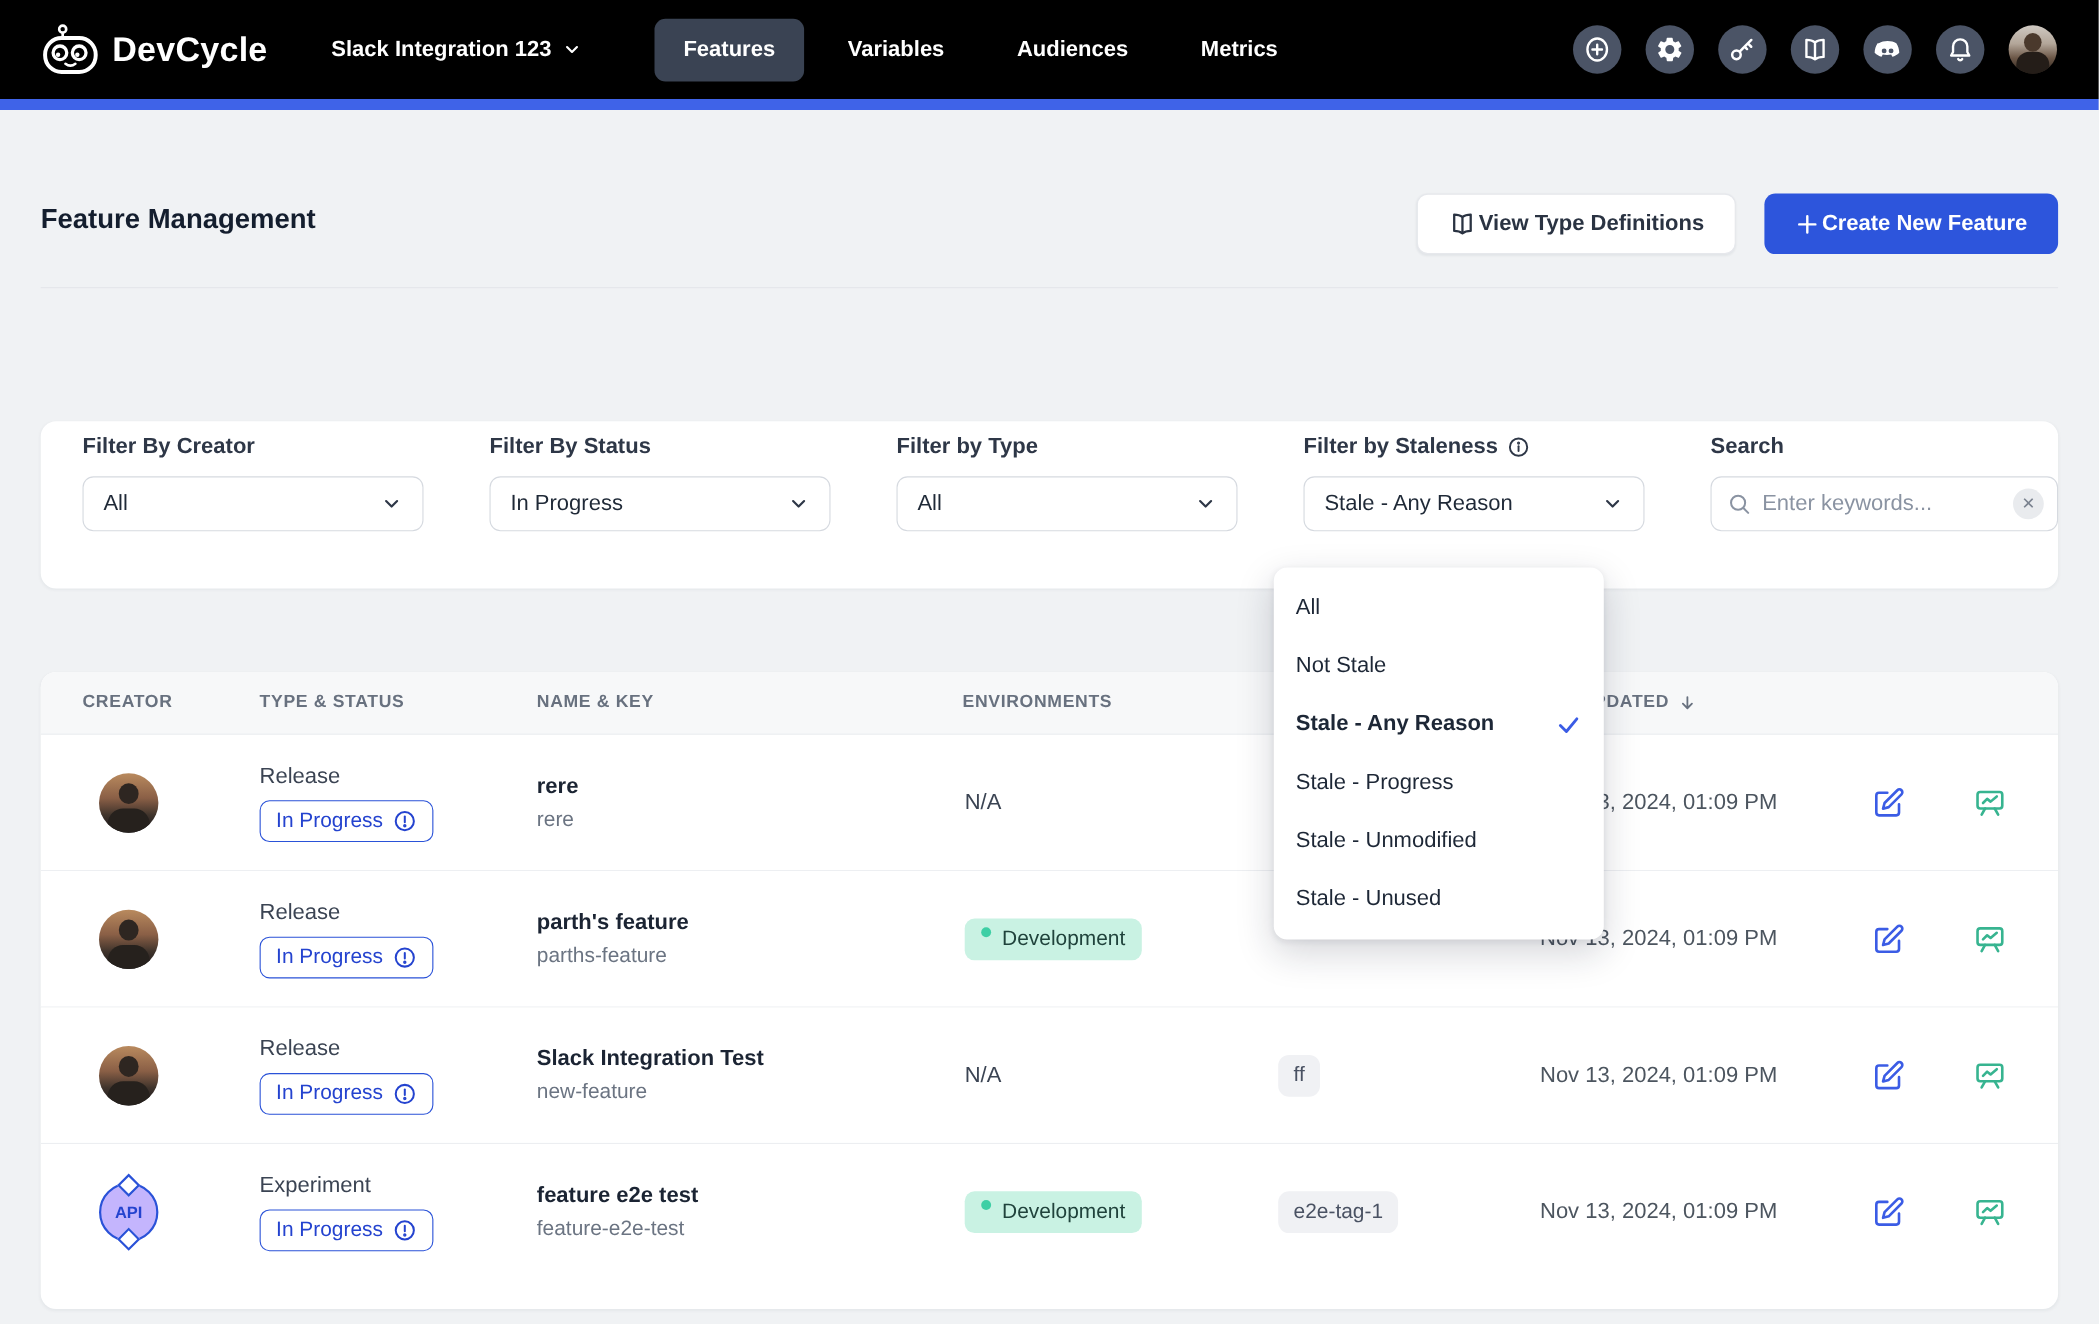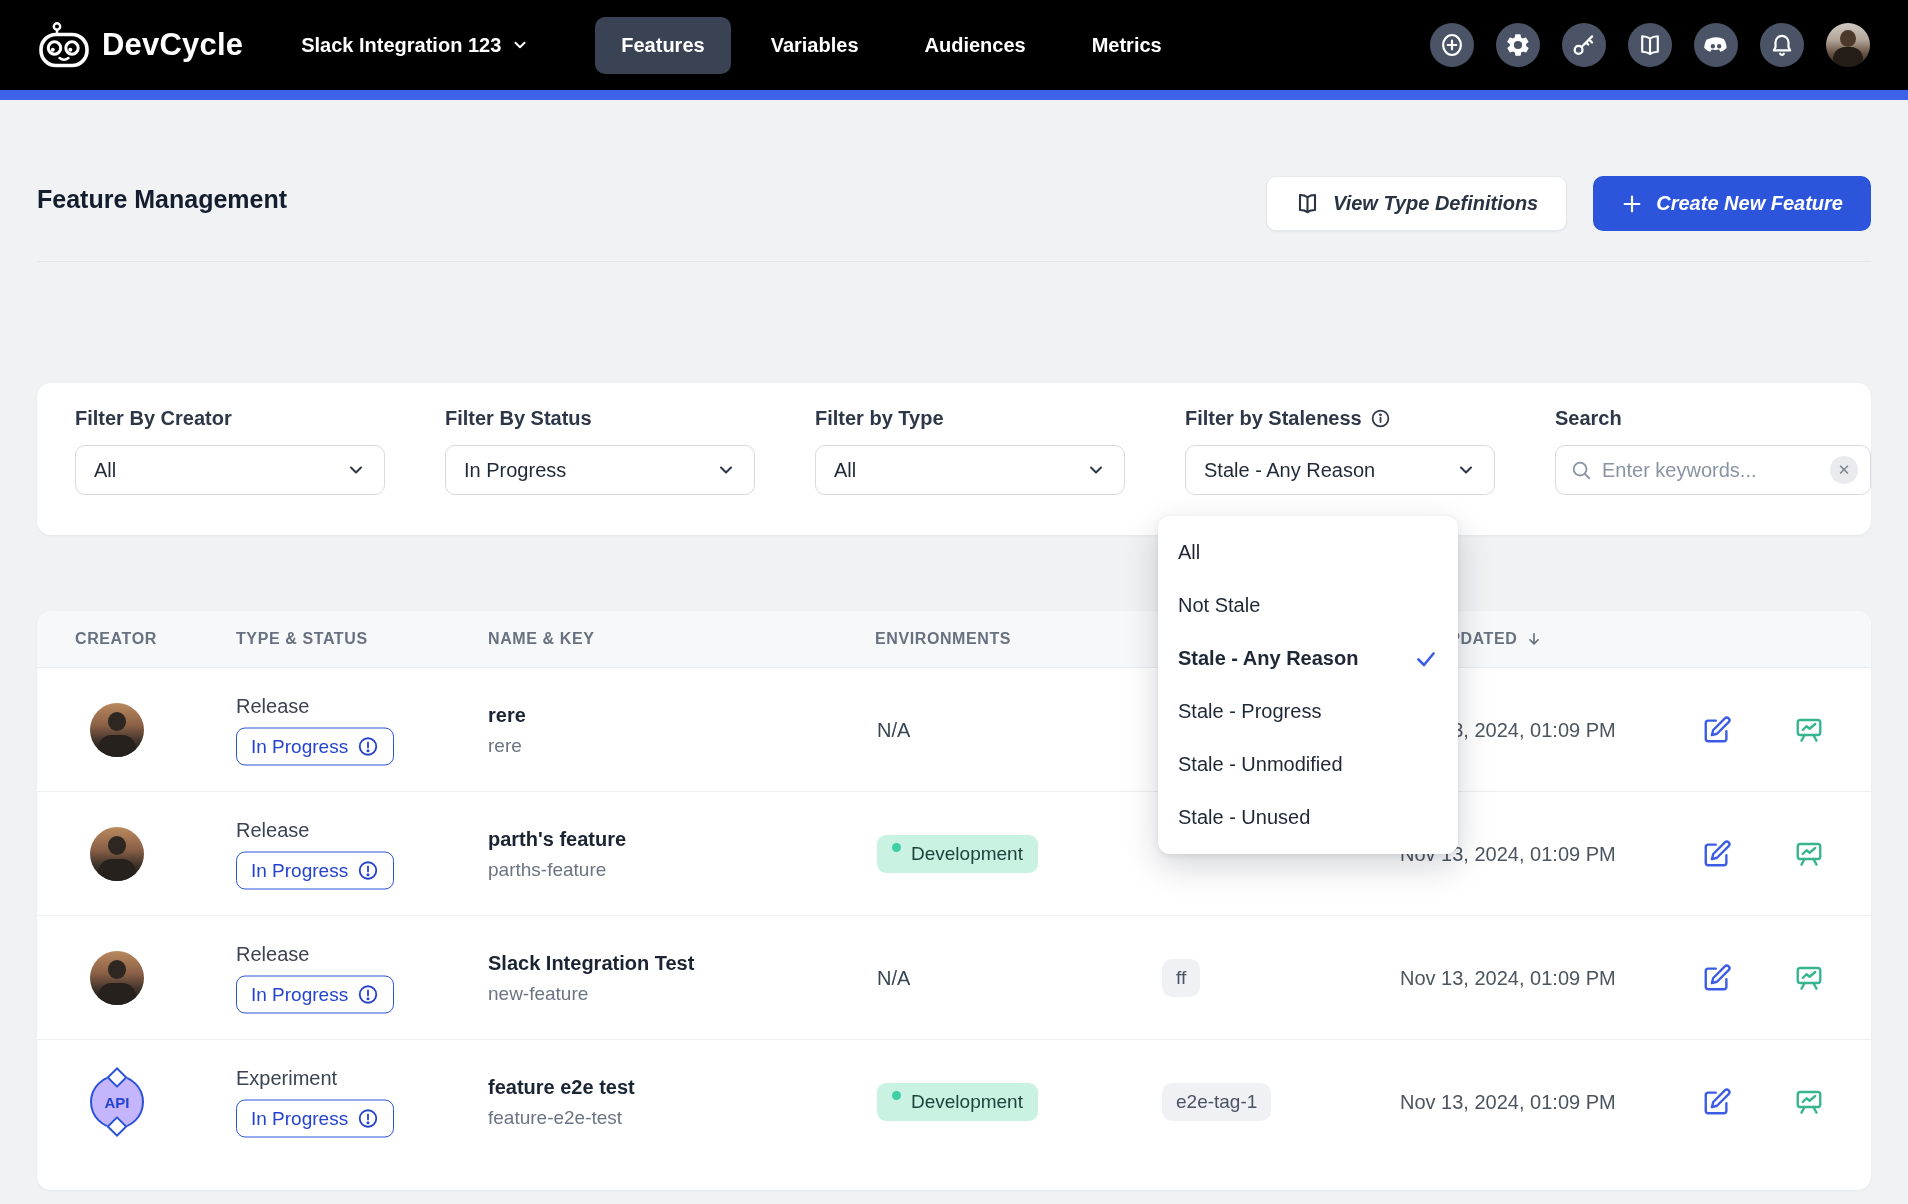--- a/index.html
+++ b/index.html
@@ -19,27 +19,27 @@
   .nav-right { position:absolute; right:38px; top:0; height:90px; display:flex; align-items:center; gap:22px; }
   .navicon { width:44px; height:44px; border-radius:50%; background:#4b5466; display:flex; align-items:center; justify-content:center; cursor:pointer; }
   .nav-avatar { width:44px; height:44px; border-radius:50%; cursor:pointer; position:relative; overflow:hidden;
     background:linear-gradient(180deg,#cfc9c2 0%,#b3a699 38%,#6b5646 68%,#2e2620 100%); }
   .nav-avatar::after { content:""; position:absolute; left:50%; bottom:-6px; transform:translateX(-50%); width:30px; height:26px; border-radius:12px 12px 0 0; background:#241d18; }
   .nav-avatar::before { content:""; position:absolute; left:50%; top:7px; transform:translateX(-50%); width:16px; height:17px; border-radius:50%; background:#4a392c; z-index:1; }
 
   
   .page-title { position:absolute; left:37px; top:185px; font-size:25px; font-weight:700; color:#141e2e; }
   .hdr-actions { position:absolute; right:37px; top:176px; display:flex; gap:26px; }
-  .btn { height:55px; border-radius:10px; display:flex; align-items:center; gap:13px; font-size:20px; font-weight:600; cursor:pointer; padding:0 28px;font-style:italic; }
+  .btn { height:55px; border-radius:10px; display:flex; align-items:center; gap:2px; font-size:20px; font-weight:600; cursor:pointer; padding:0 28px; }
   .btn-secondary { background:#fff; color:#2a3342; border:1px solid #e6e8ec; box-shadow:0 1px 2px rgba(20,30,50,.06); }
   .btn-primary { background:#2d55dc; color:#fff; border:none; }
   .hdr-divider { position:absolute; left:37px; top:261px; width:1834px; height:1px; background:#e4e6ea; }
 
   
-  .filter-card { position:absolute; left:37px; top:383px; width:1834px; height:152px; background:#fff; border-radius:14px; box-shadow:0 1px 3px rgba(20,30,50,.05); display:flex; padding:24px 0 0 38px; gap:60px; }
+  .filter-card { position:absolute; left:37px; top:383px; width:1834px; height:152px; background:#fff; border-radius:14px; box-shadow:0 1px 3px rgba(20,30,50,.05); display:flex; padding:12px 0 0 38px; gap:60px; }
   .fgroup { width:313px; }
   .fgroup.search-group { width:316px; }
   .flabel { font-size:20px; font-weight:600; color:#2e3747; display:flex; align-items:center; gap:8px; }
   .fselect { margin-top:15px; height:50px; border:1px solid #d6dae0; border-radius:10px; background:#fff; display:flex; align-items:center; justify-content:space-between; padding:0 18px; font-size:20px; color:#1f2937; cursor:pointer; }
   .searchbox { margin-top:15px; height:50px; border:1px solid #d6dae0; border-radius:10px; background:#fff; display:flex; align-items:center; padding:0 12px 0 14px; gap:10px; }
   .searchbox input { border:none; outline:none; flex:1; font-size:20px; font-family:"Liberation Sans",sans-serif; color:#1f2937; min-width:0; }
   .searchbox input::placeholder { color:#8a93a2; }
   .clear-btn { width:28px; height:28px; border-radius:50%; background:#e9ebee; color:#7a828f; font-size:15px; display:flex; align-items:center; justify-content:center; cursor:pointer; flex:0 0 auto; }
 
   

